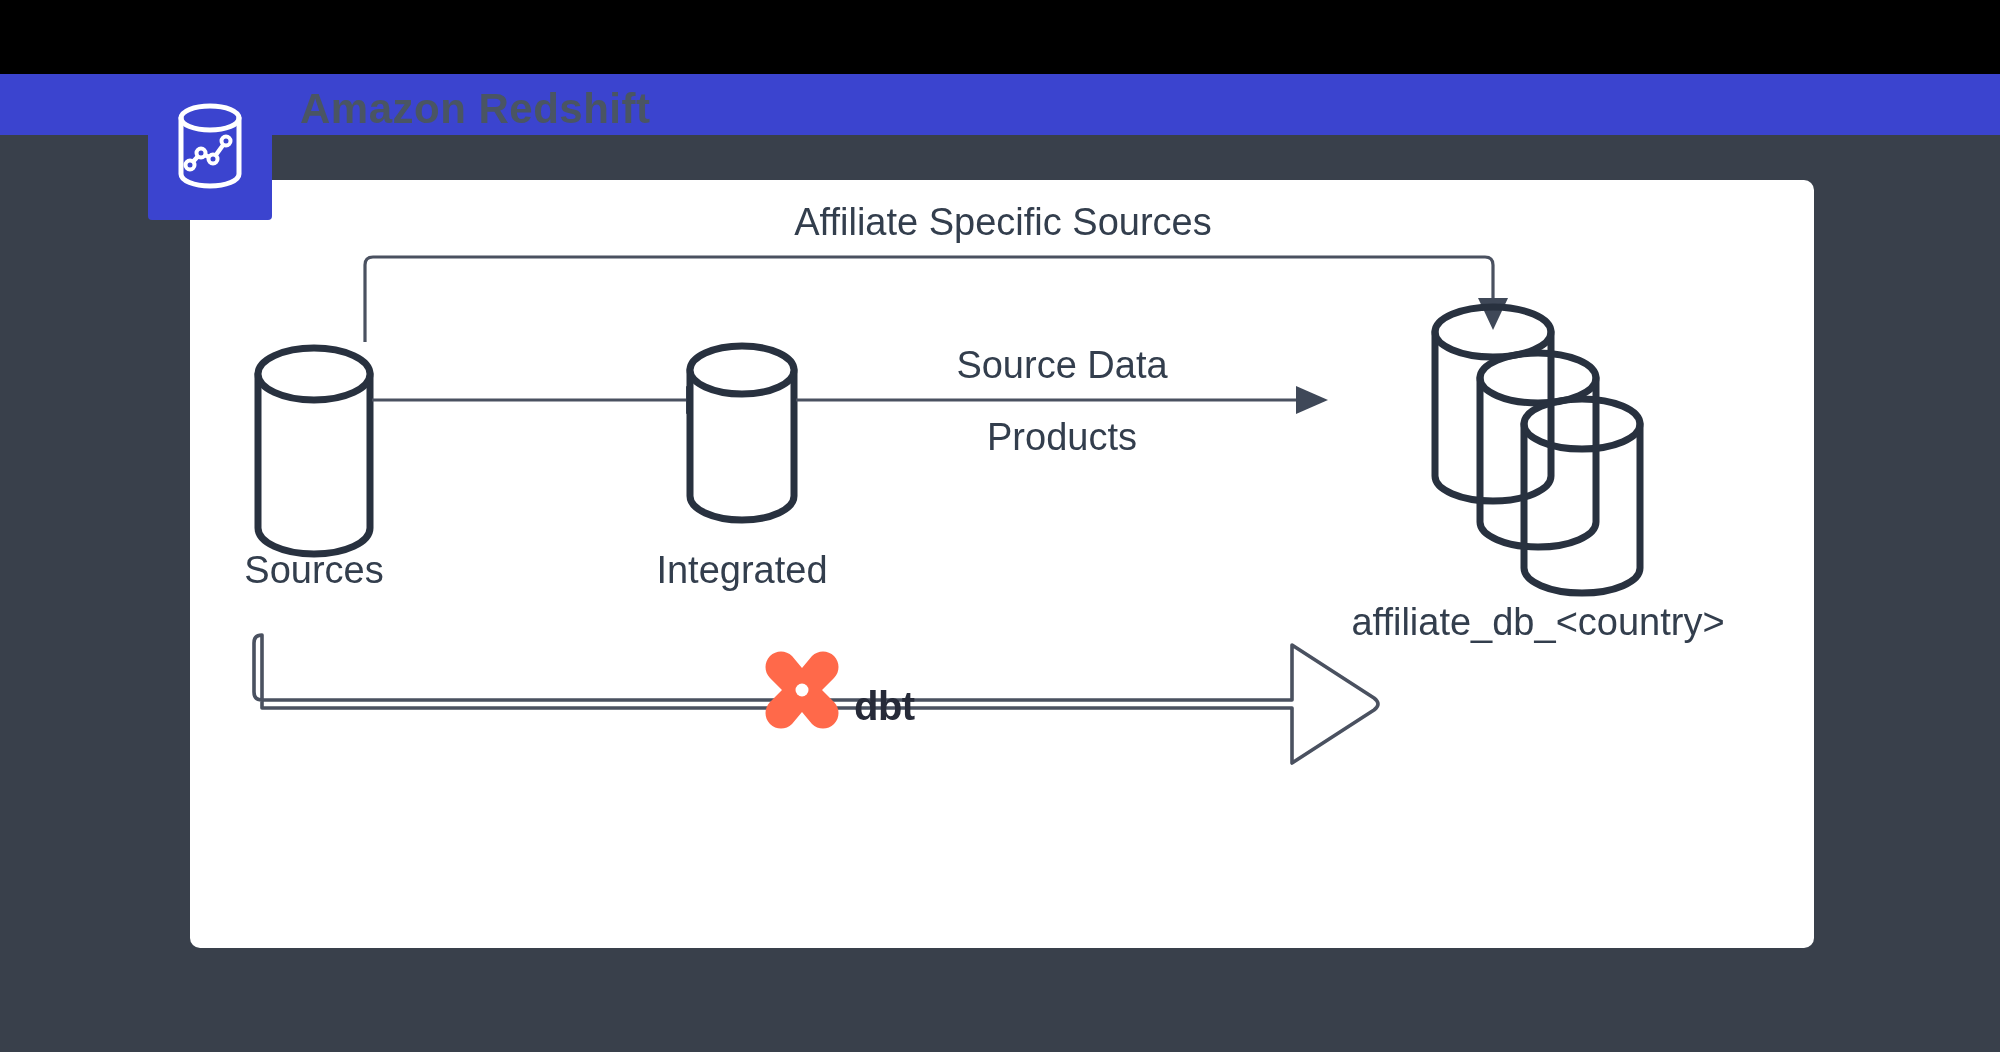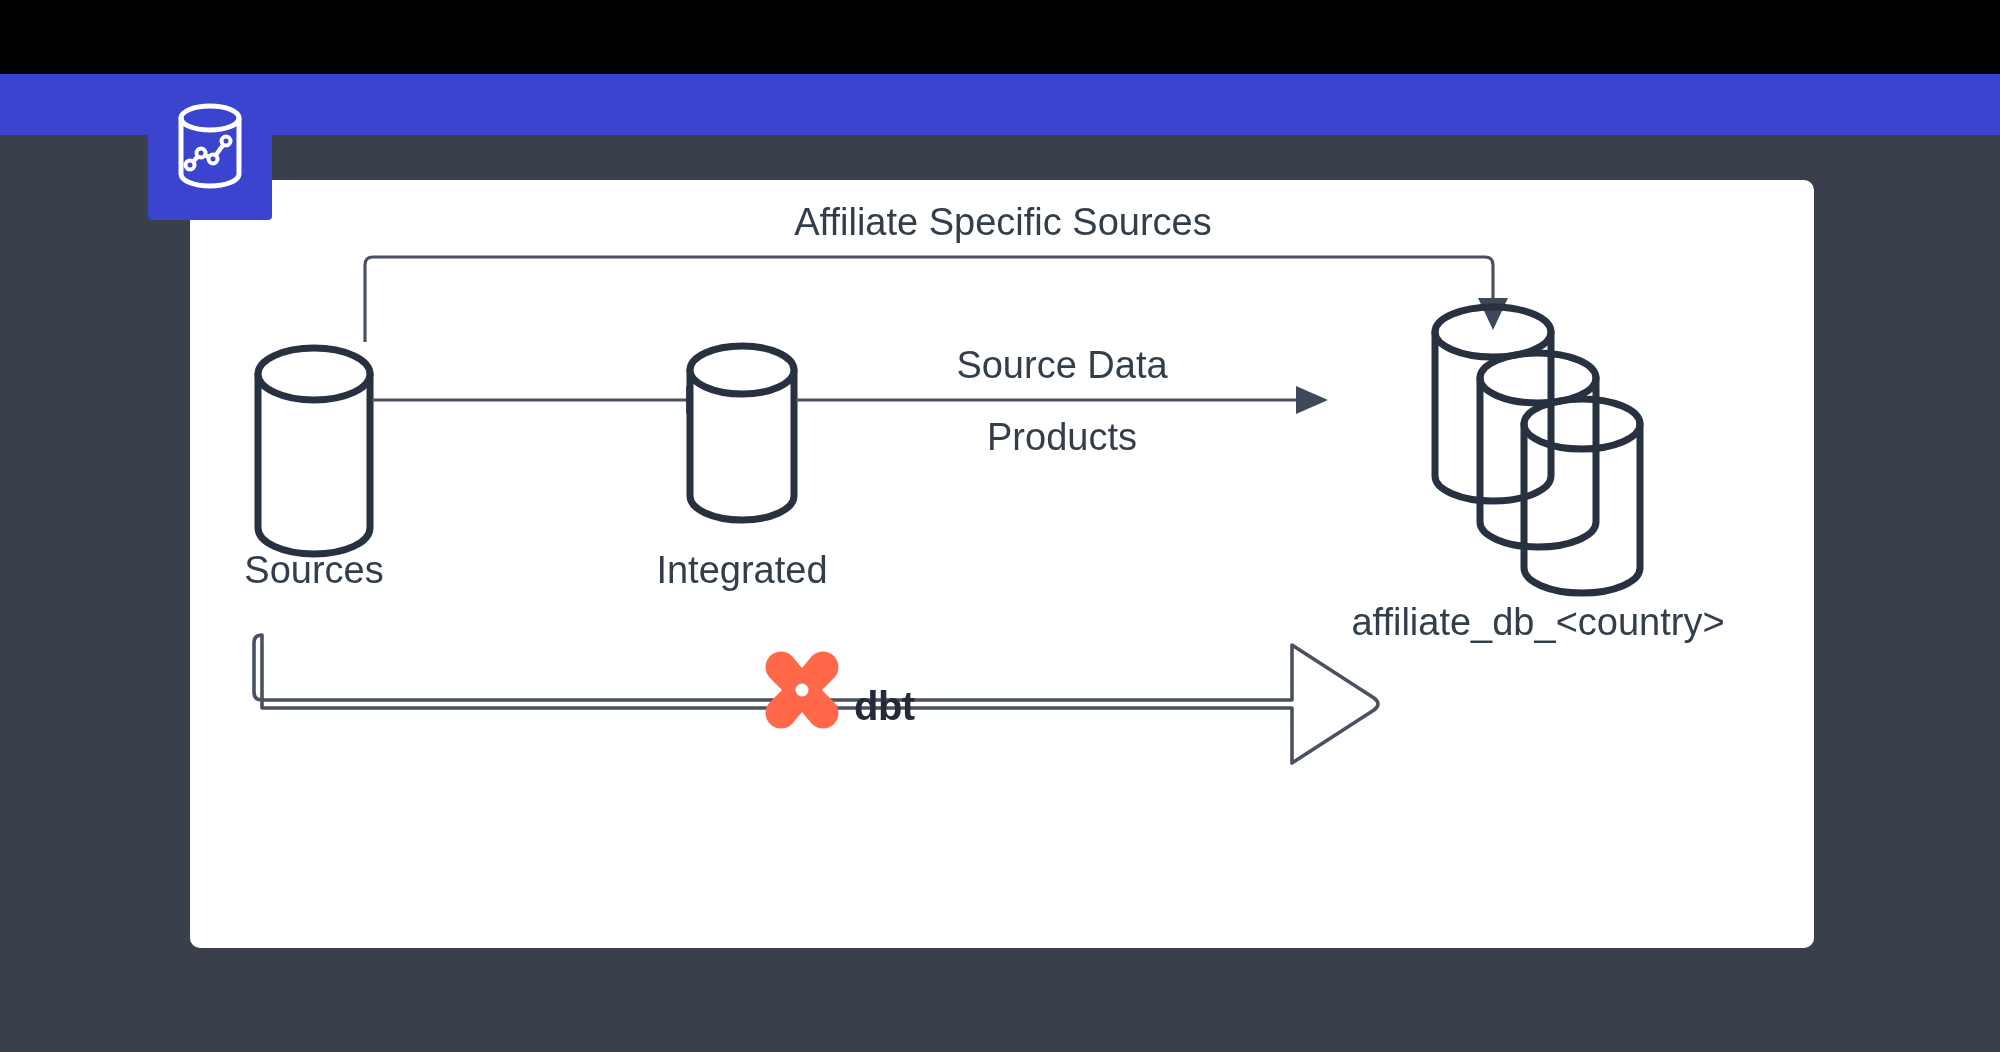--- a/index.html
+++ b/index.html
@@ -198,14 +198,15 @@
       <ellipse cx="37" cy="17" rx="29" ry="12" fill="none" stroke="#FFFFFF" stroke-width="5"></ellipse>
       <path d="M 8 17 L 8 73 A 29 12 0 0 0 66 73 L 66 17" fill="none" stroke="#FFFFFF" stroke-width="5" stroke-linecap="round"></path>
       <polyline points="17,64 28,52 40,58 53,40" fill="none" stroke="#FFFFFF" stroke-width="4.5" stroke-linecap="round" stroke-linejoin="round"></polyline>
       <circle cx="17" cy="64" r="4.5" fill="#3B44CF" stroke="#FFFFFF" stroke-width="4"></circle>
       <circle cx="28" cy="52" r="4.5" fill="#3B44CF" stroke="#FFFFFF" stroke-width="4"></circle>
       <circle cx="40" cy="58" r="4.5" fill="#3B44CF" stroke="#FFFFFF" stroke-width="4"></circle>
       <circle cx="53" cy="40" r="4.5" fill="#3B44CF" stroke="#FFFFFF" stroke-width="4"></circle>
     </svg>
   </div>
 
+  <div class="brand-title">Amazon Redshift</div>
 
 </div>
 
 </body></html>

